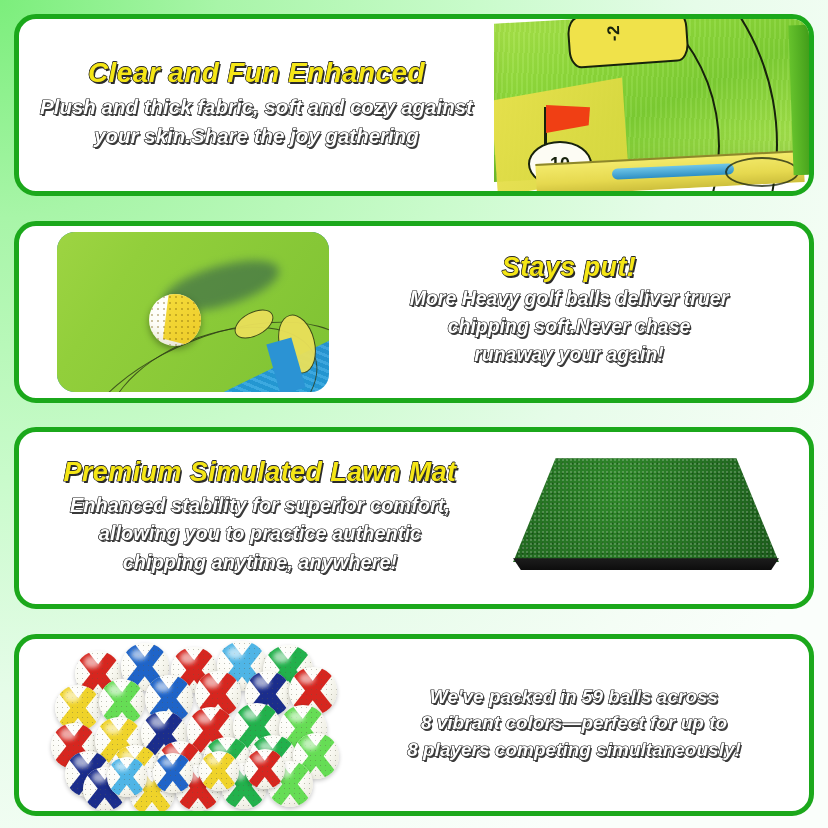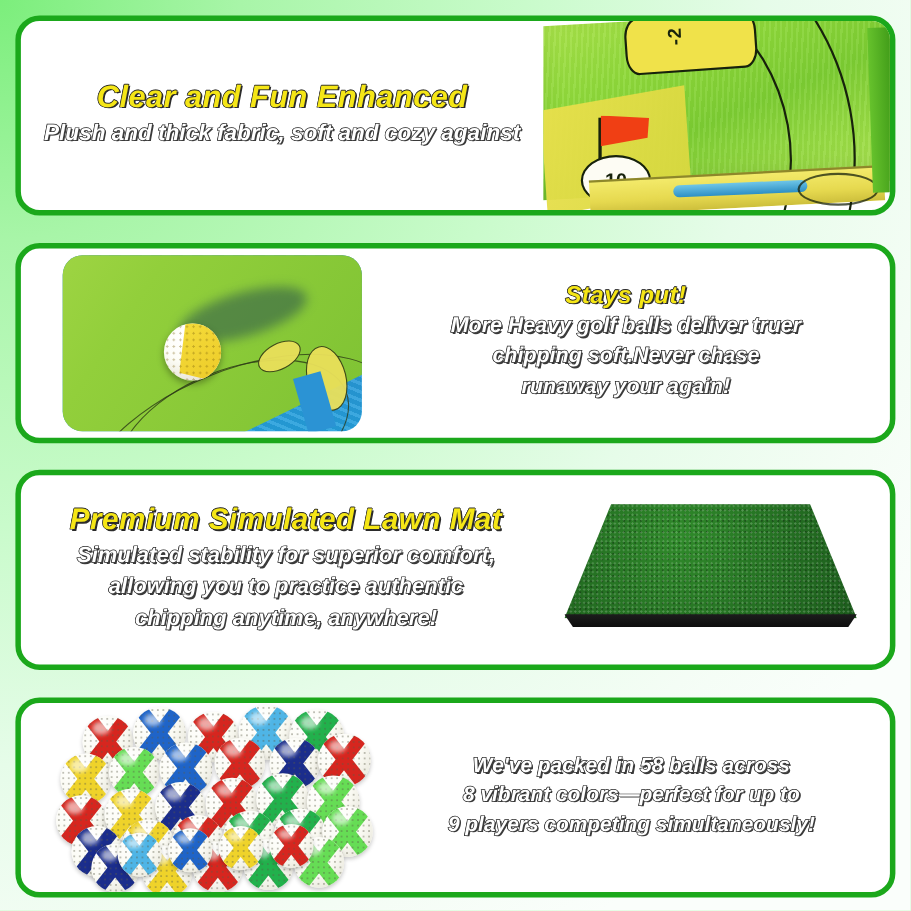--- a/index.html
+++ b/index.html
@@ -84,21 +84,21 @@
     -webkit-text-stroke: 1.25px #1a1a1a;
     paint-order: stroke fill;
     text-shadow:
       1.5px 1.5px 0 #3a3a3a,
       -0.5px 0 0 #2b2b2b;
   }
 
   
   .p1 .headline { font-size: 28px; }
   .p1 .bodyline { font-size: 20.5px; }
-  .p2 .headline { font-size: 22px; }
+  .p2 .headline { font-size: 27px; }
   .p2 .bodyline { font-size: 19.5px; }
   .p3 .headline { font-size: 27px; }
   .p3 .bodyline { font-size: 20px; }
   .p4 .headline { font-size: 25.5px; }
   .p4 .bodyline { font-size: 19px; }
 
   
   .mat-fold {
     position: relative;
     width: 315px;
@@ -363,20 +363,21 @@
 </style>
 </head>
 <body>
 
 <div id="poster">
 
   <section class="panel p1">
     <div class="text-col">
       <div class="headline">Clear and Fun Enhanced</div>
       <div class="bodyline">Plush and thick fabric, soft and cozy against</div>
+      <div class="bodyline">your skin.Share the joy gathering</div>
     </div>
     <div class="media-col">
       <div class="mat-fold">
         <div class="cloth"></div>
         <div class="ring r3"></div>
         <div class="ring r2"></div>
         <div class="ring r1"></div>
         <div class="yellow-band"></div>
         <div class="yellow-zone"></div>
         <div class="z-label">-2</div>
@@ -412,37 +413,37 @@
           <div class="yellow-cap"></div>
           <div class="dimples"></div>
         </div>
       </div>
     </div>
   </section>
 
   <section class="panel p3">
     <div class="text-col">
       <div class="headline">Premium Simulated Lawn Mat</div>
-      <div class="bodyline">Simulated  stability for superior comfort,</div>
+      <div class="bodyline">Enhanced  stability for superior comfort,</div>
       <div class="bodyline">allowing you to practice authentic</div>
       <div class="bodyline">chipping anytime, anywhere!</div>
     </div>
     <div class="media-col" style="padding-right:18px;">
       <div class="turf-wrap">
         <div class="turf"></div>
         <div class="base"></div>
       </div>
     </div>
   </section>
 
   <section class="panel p4 reverse">
     <div class="text-col">
-      <div class="bodyline">We've packed in 58 balls across</div>
+      <div class="bodyline">We've packed in 59 balls across</div>
       <div class="bodyline">8 vibrant colors—perfect for up to</div>
-      <div class="bodyline">9 players competing simultaneously!</div>
+      <div class="bodyline">8 players competing simultaneously!</div>
     </div>
     <div class="media-col" style="padding-left:30px;">
       <div class="balls-wrap" id="balls-cluster">
           <div class="ballx" style="left: 26px; top: 10px; width: 46px; height: 46px;">
             <div class="s1" style="background: rgb(214, 38, 31);"></div>
             <div class="s2" style="background: rgb(214, 38, 31);"></div>
             <div class="dmp"></div>
             <div class="gloss"></div>
           </div>
           <div class="ballx" style="left: 72px; top: 2px; width: 48px; height: 48px;">

